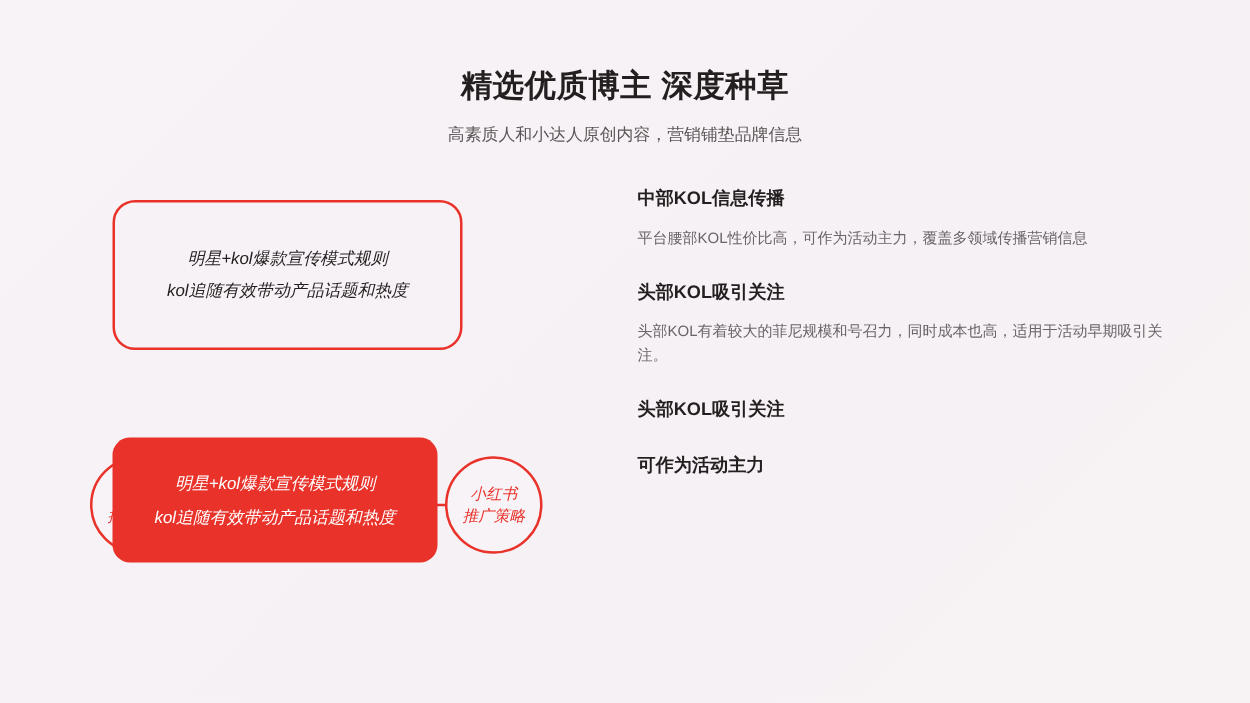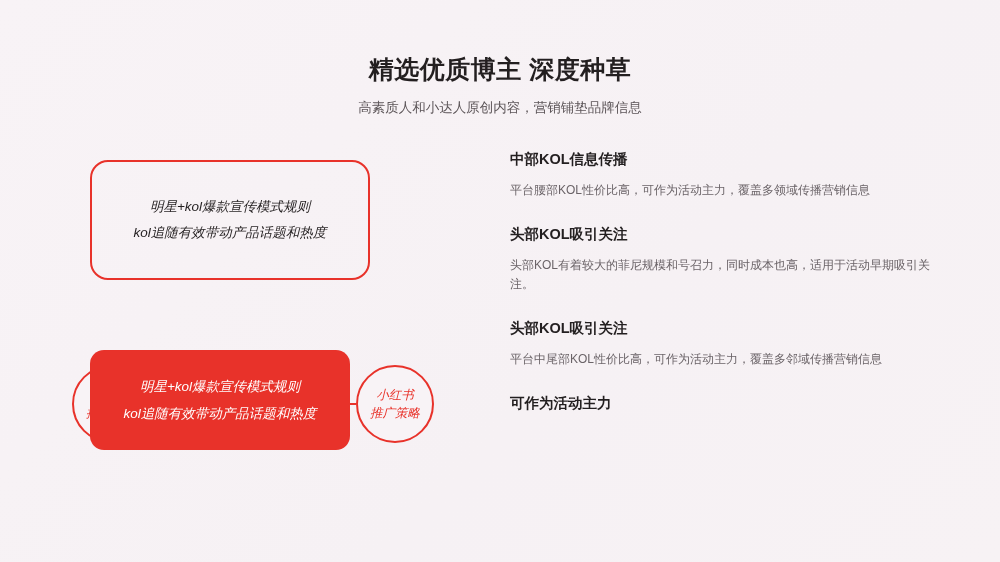--- a/index.html
+++ b/index.html
@@ -199,21 +199,20 @@
       <div class="item-desc">平台腰部KOL性价比高，可作为活动主力，覆盖多领域传播营销信息</div>
     </div>
 
     <div class="item">
       <div class="item-title">头部KOL吸引关注</div>
       <div class="item-desc">头部KOL有着较大的菲尼规模和号召力，同时成本也高，适用于活动早期吸引关注。</div>
     </div>
 
     <div class="item">
       <div class="item-title">头部KOL吸引关注</div>
-      <div class="item-desc">平台中尾部KOL性价比高，可作为活动主力，覆盖多邻域传播营销信息</div>
     </div>
 
     <div class="item">
       <div class="item-title">可作为活动主力</div>
     </div>
 
   </div>
 
 </div>
 

